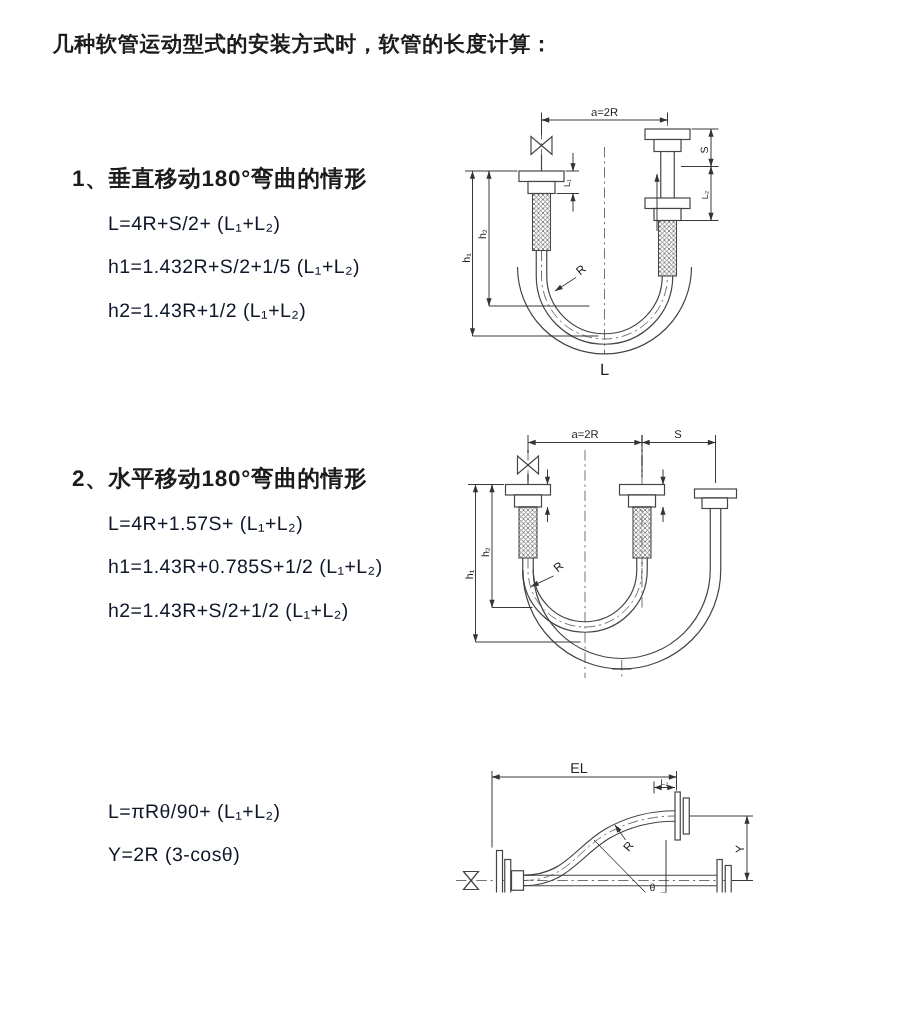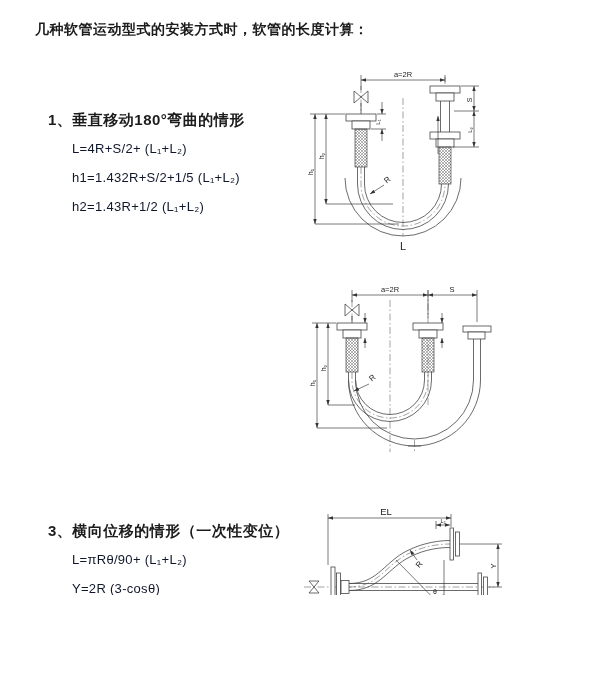--- a/index.html
+++ b/index.html
@@ -35,23 +35,28 @@
 
   <div class="title">几种软管运动型式的安装方式时，软管的长度计算：</div>
 
   <section class="sec" style="top:110px">
     <div class="heading">1、垂直移动180°弯曲的情形</div>
     <div class="formula">L=4R+S/2+ (L₁+L₂)</div>
     <div class="formula">h1=1.432R+S/2+1/5 (L₁+L₂)</div>
     <div class="formula">h2=1.43R+1/2 (L₁+L₂)</div>
   </section>
 
+  <section class="sec" style="top:310px">
+    <div class="heading">2、水平移动180°弯曲的情形</div>
+    <div class="formula">L=4R+1.57S+ (L₁+L₂)</div>
+    <div class="formula">h1=1.43R+0.785S+1/2 (L₁+L₂)</div>
+    <div class="formula">h2=1.43R+S/2+1/2 (L₁+L₂)</div>
+  </section>
 
   <section class="sec" style="top:521px">
-    <div class="heading">3、横向位移的情形（一次性变位）</div>
     <div class="formula">L=πRθ/90+ (L₁+L₂)</div>
     <div class="formula">Y=2R (3-cosθ)</div>
   </section>
 
   <svg class="diag" style="left:293px;top:64px" width="300" height="195" viewBox="0 0 300 195">
     <g>
       <line class="cl" x1="110" y1="34" x2="110" y2="172"></line>
       <line class="cl" x1="68" y1="22" x2="68" y2="48"></line>
       <line class="cl" x1="152" y1="13" x2="152" y2="40"></line>
     </g>

